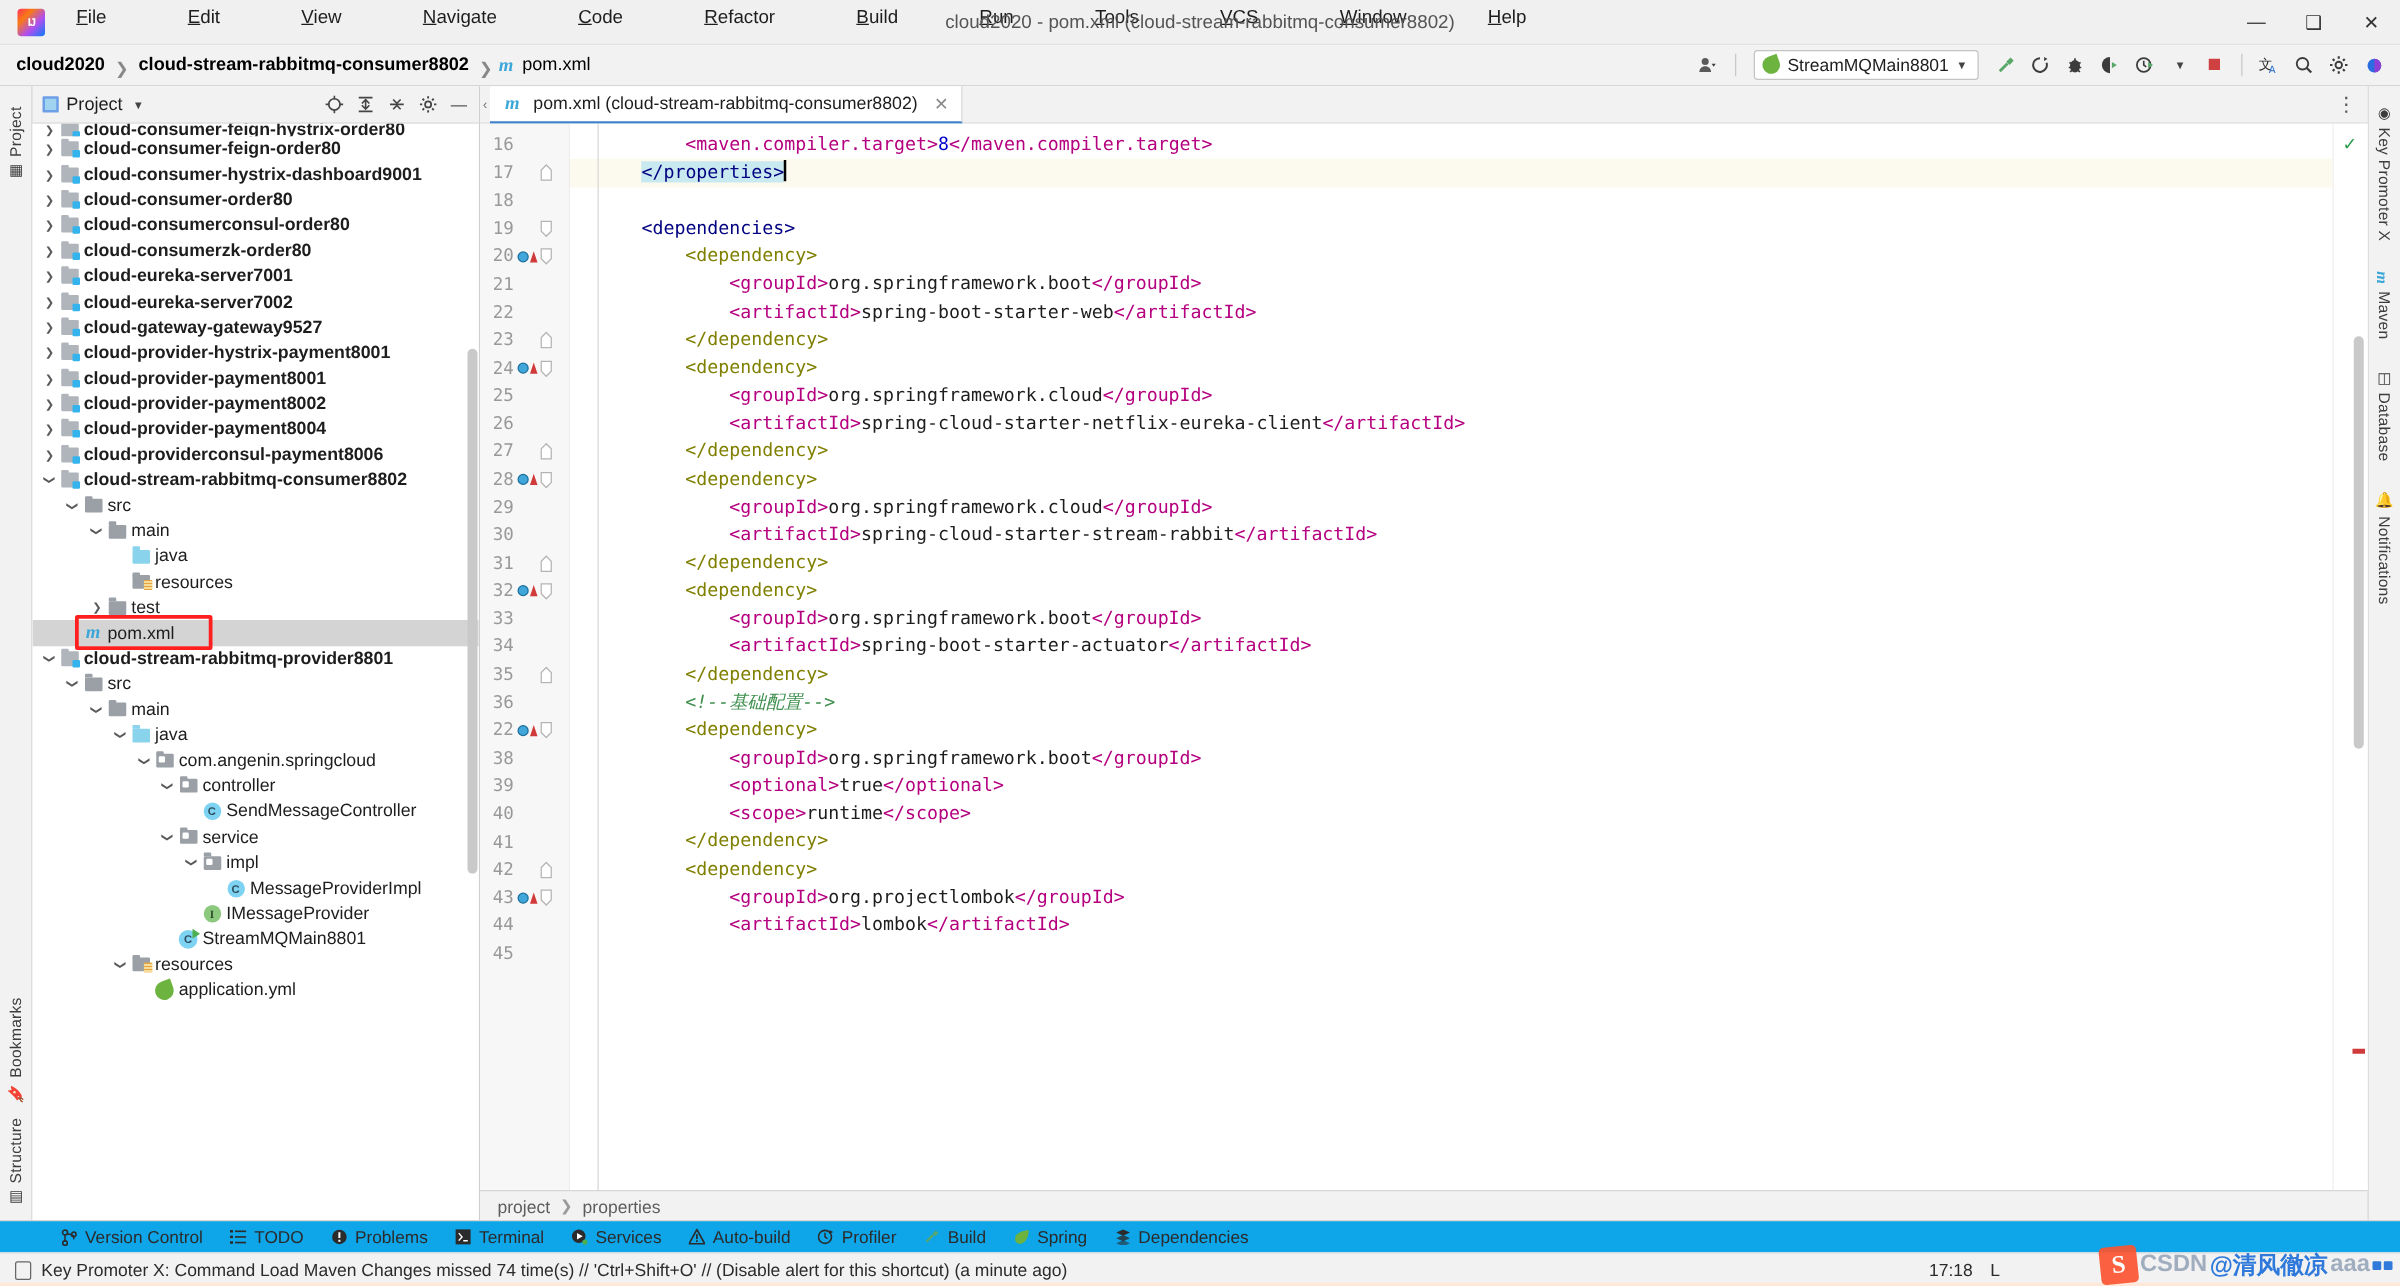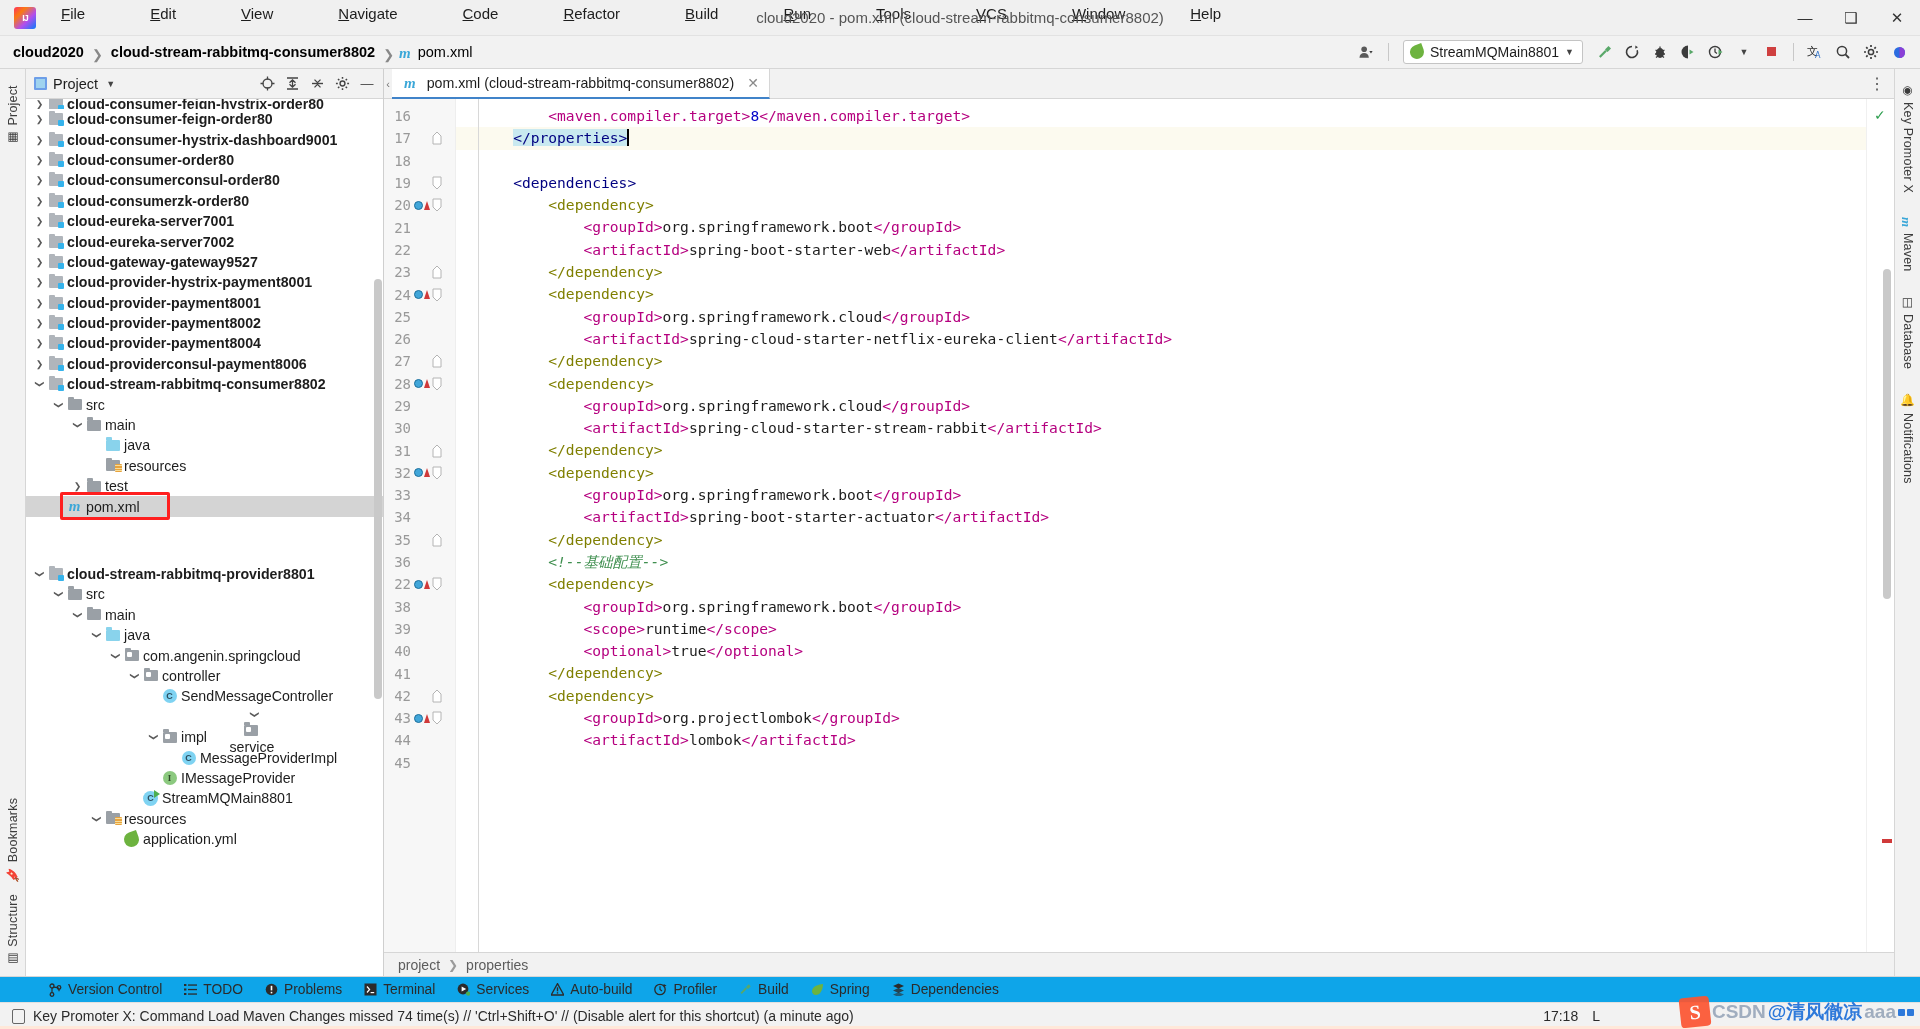--- a/index.html
+++ b/index.html
@@ -634,21 +634,21 @@
             <span class="tlabel">test</span>
           </div>
           <div class="trow sel" style="padding-left: 25px;">
             <span class="arrow"></span>
             <span class="ticon">
               <span class="ico-maven">m</span>
             </span>
             <span class="tlabel">pom.xml</span>
           </div>
           <div class="redbox" style="left: 34px; top: 393px; width: 110px; height: 28px;"></div>
-          <div class="trow" style="padding-left: 6px; margin-top: 47px;">
+          <div class="trow" style="padding-left: 6px;">
             <span class="arrow" style="transform: rotate(90deg);">❯</span>
             <span class="ticon">
               <span class="ico-module"></span>
             </span>
             <span class="tlabel bold">cloud-stream-rabbitmq-provider8801</span>
           </div>
           <div class="trow" style="padding-left: 25px;">
             <span class="arrow" style="transform: rotate(90deg);">❯</span>
             <span class="ticon">
               <span class="ico-folder"></span>
@@ -683,21 +683,21 @@
             </span>
             <span class="tlabel">controller</span>
           </div>
           <div class="trow" style="padding-left: 120px;">
             <span class="arrow"></span>
             <span class="ticon">
               <span class="ico-class">C</span>
             </span>
             <span class="tlabel">SendMessageController</span>
           </div>
-          <div class="trow" style="padding-left: 101px; flex-direction: column;">
+          <div class="trow" style="padding-left: 101px;">
             <span class="arrow" style="transform: rotate(90deg);">❯</span>
             <span class="ticon">
               <span class="ico-pkg"></span>
             </span>
             <span class="tlabel">service</span>
           </div>
           <div class="trow" style="padding-left: 120px;">
             <span class="arrow" style="transform: rotate(90deg);">❯</span>
             <span class="ticon">
               <span class="ico-pkg"></span>
@@ -996,22 +996,22 @@
             <div class="cline">            <span class="attr">&lt;groupId&gt;</span><span class="txt">org.springframework.cloud</span><span class="attr">&lt;/groupId&gt;</span></div>
             <div class="cline">            <span class="attr">&lt;artifactId&gt;</span><span class="txt">spring-cloud-starter-stream-rabbit</span><span class="attr">&lt;/artifactId&gt;</span></div>
             <div class="cline">        <span class="tagname">&lt;/dependency&gt;</span></div>
             <div class="cline">        <span class="tagname">&lt;dependency&gt;</span></div>
             <div class="cline">            <span class="attr">&lt;groupId&gt;</span><span class="txt">org.springframework.boot</span><span class="attr">&lt;/groupId&gt;</span></div>
             <div class="cline">            <span class="attr">&lt;artifactId&gt;</span><span class="txt">spring-boot-starter-actuator</span><span class="attr">&lt;/artifactId&gt;</span></div>
             <div class="cline">        <span class="tagname">&lt;/dependency&gt;</span></div>
             <div class="cline"><span class="comment">        &lt;!--基础配置--&gt;</span></div>
             <div class="cline">        <span class="tagname">&lt;dependency&gt;</span></div>
             <div class="cline">            <span class="attr">&lt;groupId&gt;</span><span class="txt">org.springframework.boot</span><span class="attr">&lt;/groupId&gt;</span></div>
+            <div class="cline">            <span class="attr">&lt;optional&gt;</span><span class="txt">true</span><span class="attr">&lt;/optional&gt;</span></div>
             <div class="cline">            <span class="attr">&lt;scope&gt;</span><span class="txt">runtime</span><span class="attr">&lt;/scope&gt;</span></div>
-            <div class="cline">            <span class="attr">&lt;optional&gt;</span><span class="txt">true</span><span class="attr">&lt;/optional&gt;</span></div>
             <div class="cline">        <span class="tagname">&lt;/dependency&gt;</span></div>
             <div class="cline">        <span class="tagname">&lt;dependency&gt;</span></div>
             <div class="cline">            <span class="attr">&lt;groupId&gt;</span><span class="txt">org.projectlombok</span><span class="attr">&lt;/groupId&gt;</span></div>
             <div class="cline">            <span class="attr">&lt;artifactId&gt;</span><span class="txt">lombok</span><span class="attr">&lt;/artifactId&gt;</span></div>
             <div class="indent-guide" style="left: 22px; top: 0px; bottom: 0px;"></div>
           </div>
         <div class="right-gut">
           <span class="ok-check">✓</span>
           <div class="code-scroll" style="top:170px;height:330px;"></div>
           <div class="err-stripe" style="top:740px;background:#d03a3a;"></div>

